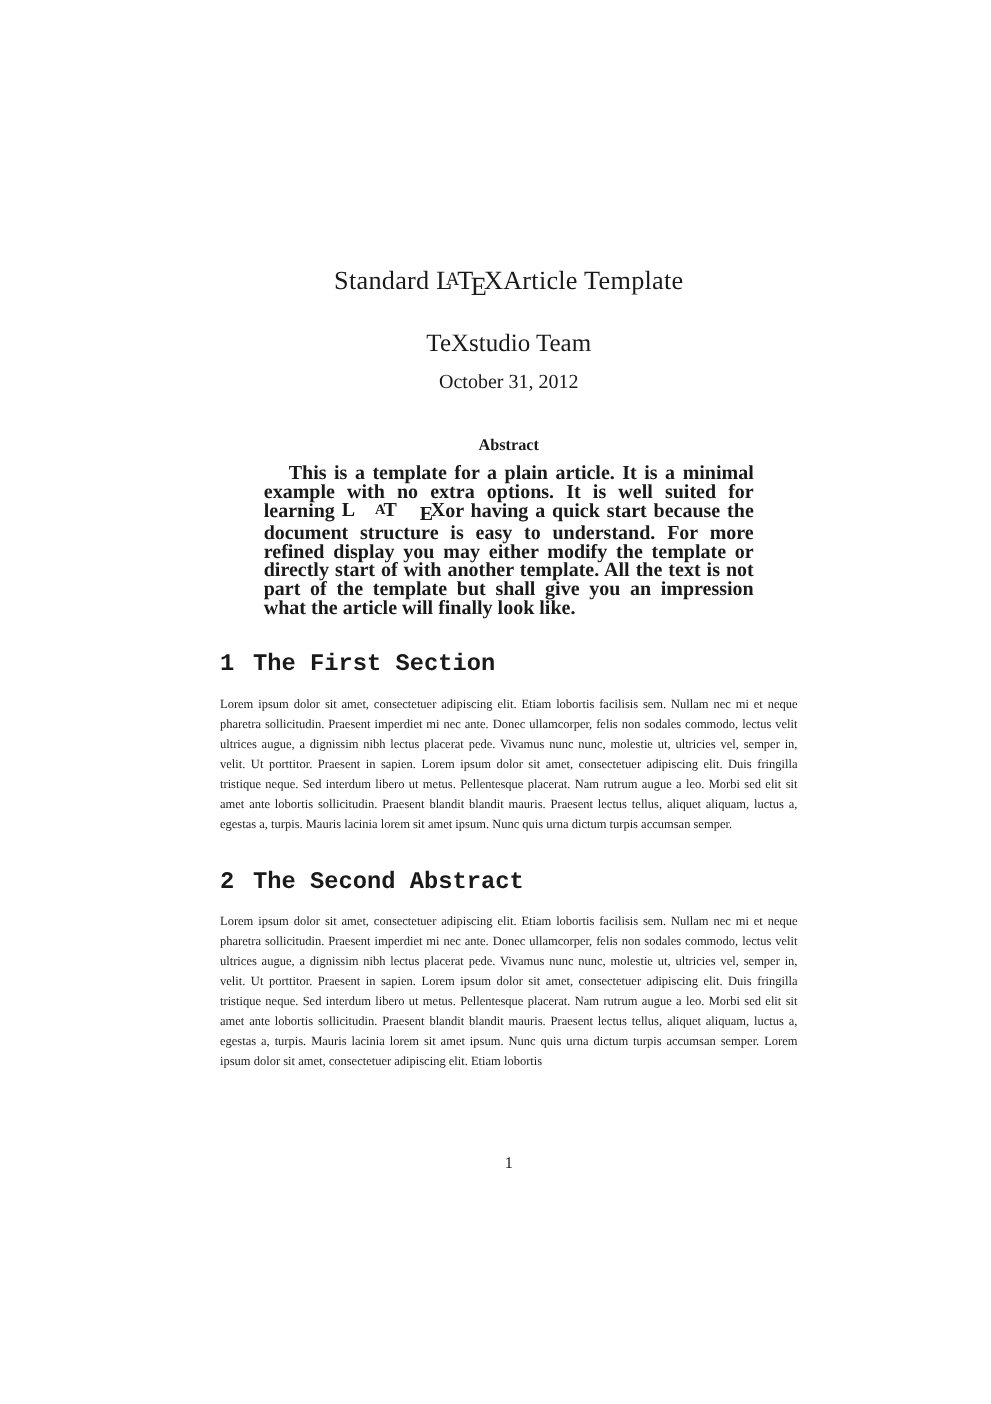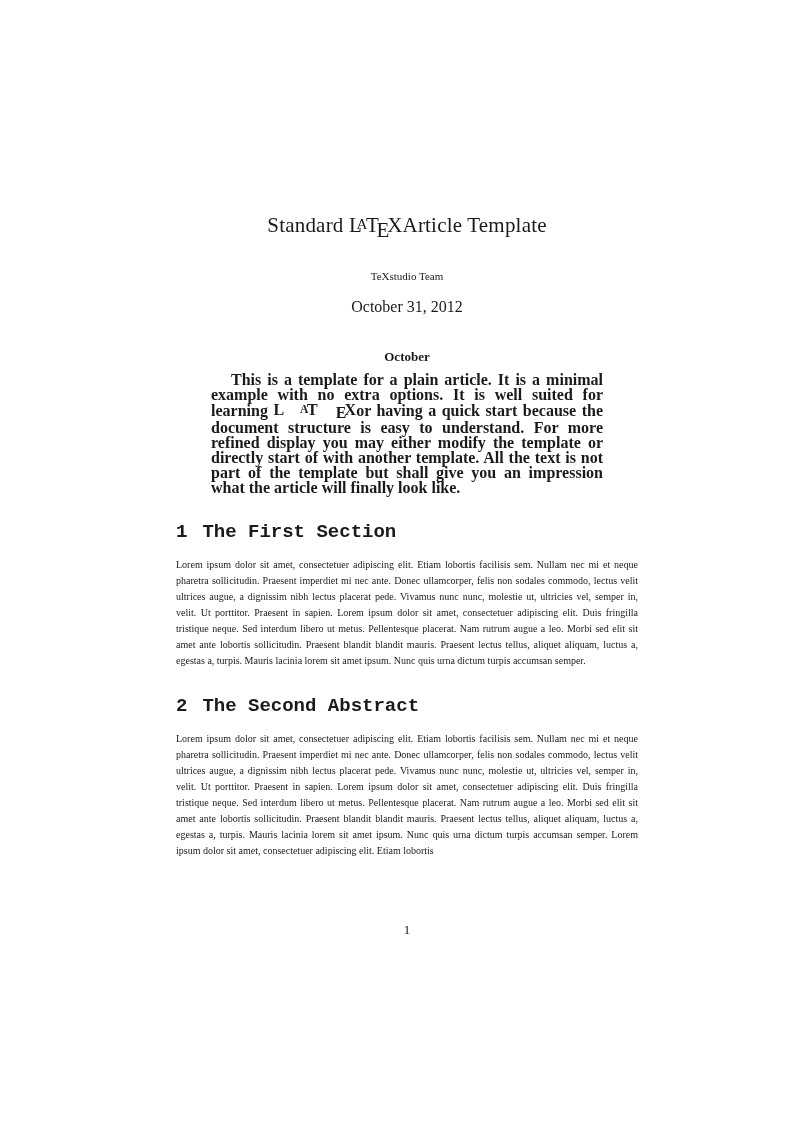--- a/index.html
+++ b/index.html
@@ -24,21 +24,21 @@
 
   .title-block { text-align: center; padding-top: 211px; }
 
   .doc-title {
     font-size: 21px;
     font-weight: 400;
     line-height: 27px;
     letter-spacing: 0.2px;
   }
 
-  .doc-author { font-size: 11px; line-height: 18px; margin-top: 23px; }
+  .doc-author { font-size: 20px; line-height: 18px; margin-top: 23px; }
   .doc-date   { font-size: 16px; line-height: 18px; margin-top: 13px; }
 
   .abstract { margin-top: 33px; }
   .abstract-heading {
     text-align: center;
     font-size: 13px;
     font-weight: 700;
     line-height: 16px;
   }
   .abstract-body {
@@ -99,21 +99,21 @@
 <div class="page" style="color: rgb(26, 26, 26); background: rgb(255, 255, 255);">
   <div class="content">
 
     <div class="title-block">
       <div class="doc-title">Standard <span class="latex-logo">L<span class="lx-a">A</span>T<span class="lx-e">E</span>X</span>Article Template</div>
       <div class="doc-author">TeXstudio Team</div>
       <div class="doc-date">October 31, 2012</div>
     </div>
 
     <div class="abstract">
-      <div class="abstract-heading">October</div>
+      <div class="abstract-heading">Abstract</div>
       <p class="abstract-body">This is a template for a plain article. It is a minimal example with no extra options. It is well suited for learning <span class="latex-logo">L<span class="lx-a">A</span>T<span class="lx-e">E</span>X</span>or having a quick start because the document structure is easy to understand. For more refined display you may either modify the template or directly start of with another template. All the text is not part of the template but shall give you an impression what the article will finally look like.</p>
     </div>
 
     <div>
       <h2 class="section-heading"><span class="section-number">1</span><span>The First Section</span></h2>
       <p class="section-body">Lorem ipsum dolor sit amet, consectetuer adipiscing elit. Etiam lobortis facilisis sem. Nullam nec mi et neque pharetra sollicitudin. Praesent imperdiet mi nec ante. Donec ullamcorper, felis non sodales commodo, lectus velit ultrices augue, a dignissim nibh lectus placerat pede. Vivamus nunc nunc, molestie ut, ultricies vel, semper in, velit. Ut porttitor. Praesent in sapien. Lorem ipsum dolor sit amet, consectetuer adipiscing elit. Duis fringilla tristique neque. Sed interdum libero ut metus. Pellentesque placerat. Nam rutrum augue a leo. Morbi sed elit sit amet ante lobortis sollicitudin. Praesent blandit blandit mauris. Praesent lectus tellus, aliquet aliquam, luctus a, egestas a, turpis. Mauris lacinia lorem sit amet ipsum. Nunc quis urna dictum turpis accumsan semper.</p>
     </div>
 
     <div>
       <h2 class="section-heading"><span class="section-number">2</span><span>The Second Abstract</span></h2>

